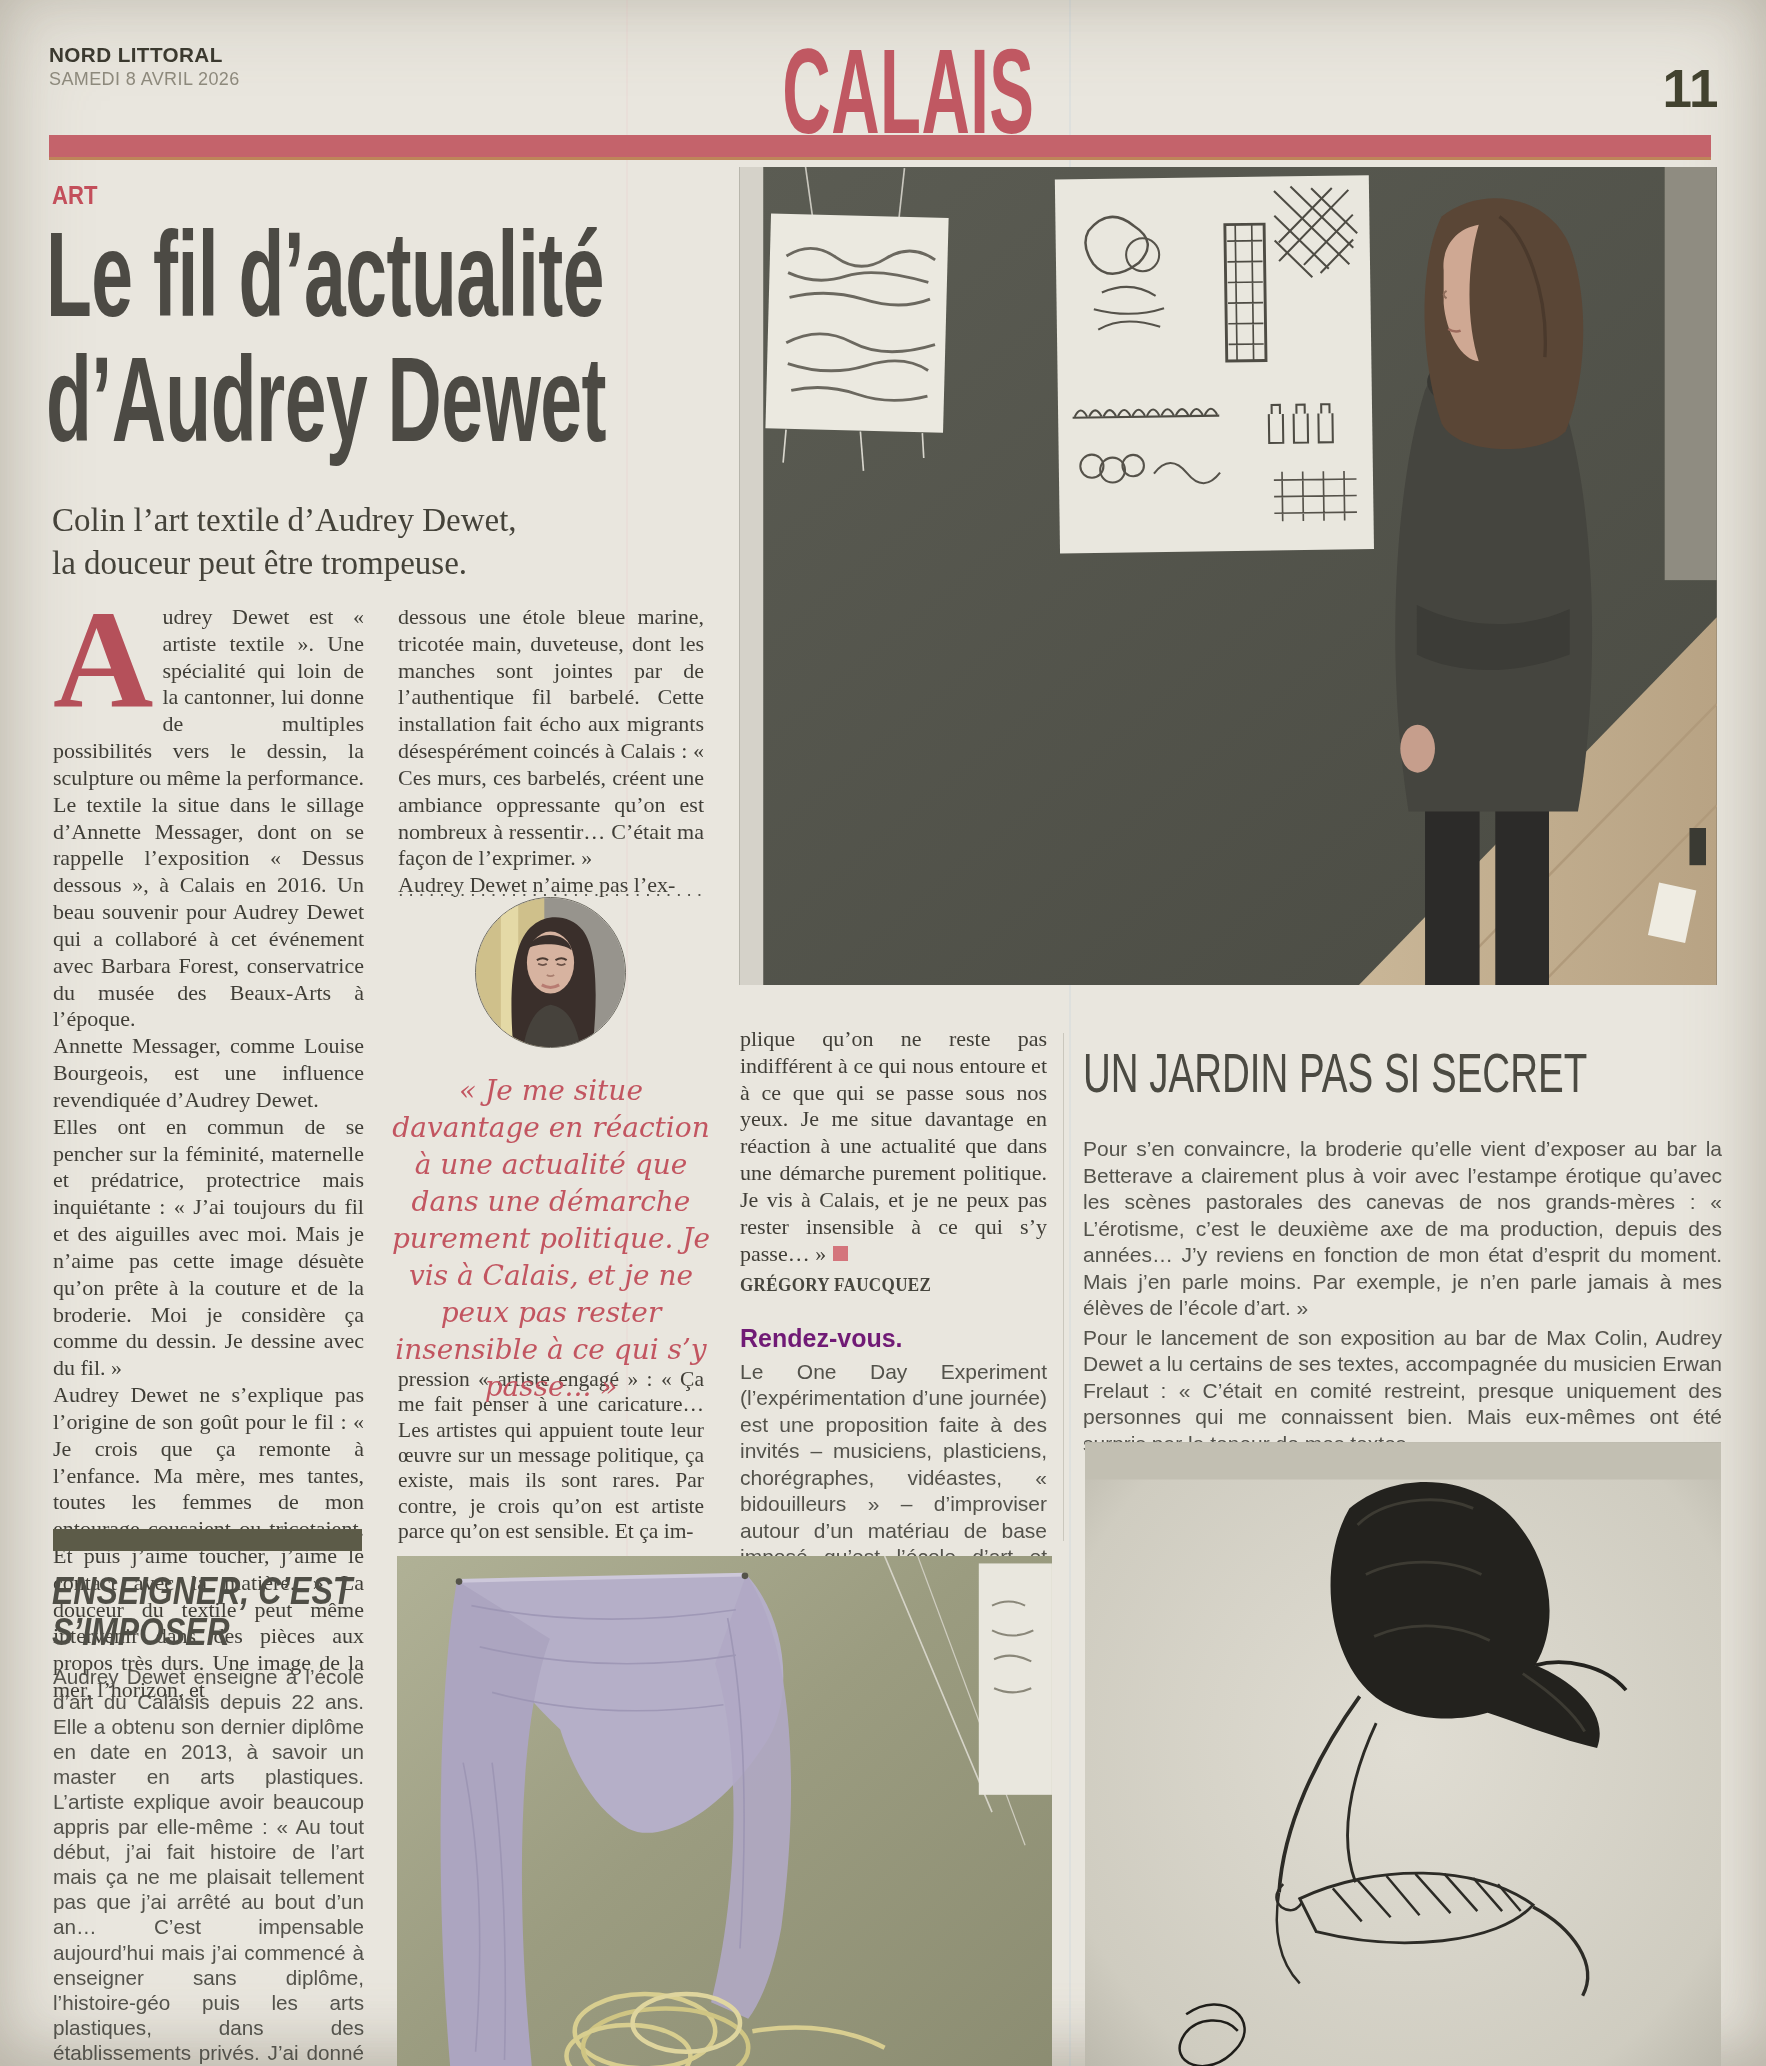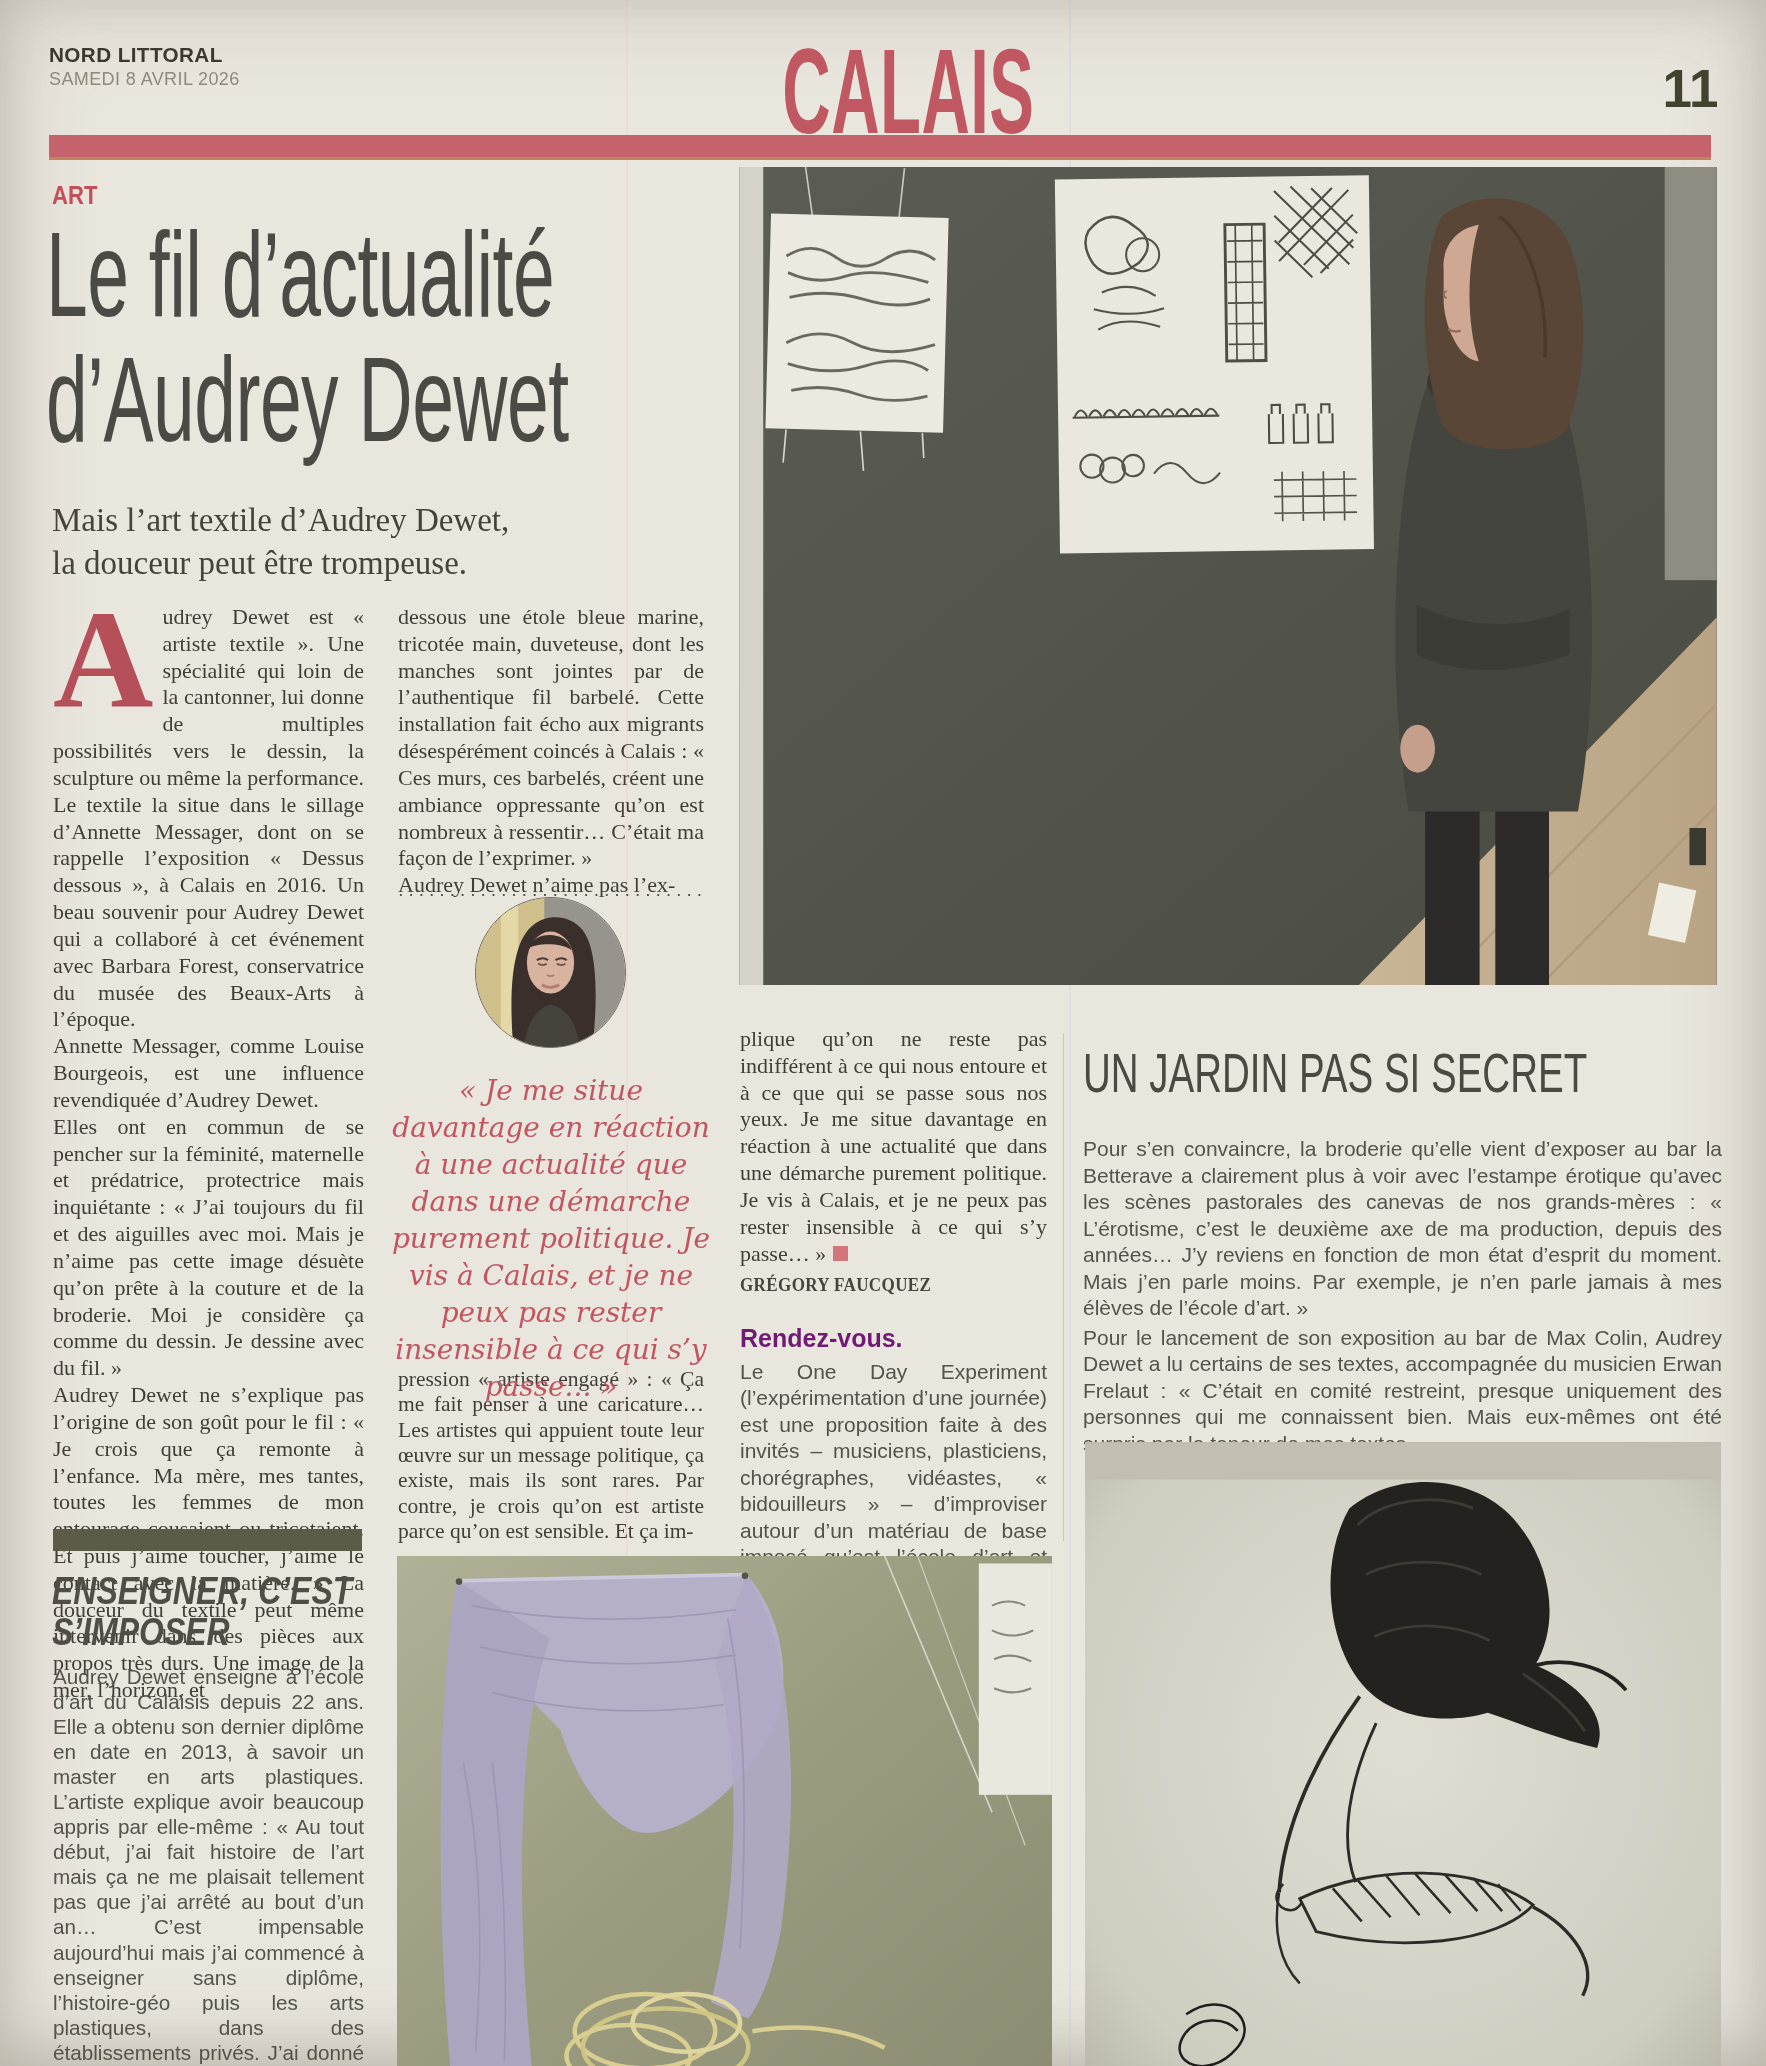--- a/index.html
+++ b/index.html
@@ -10,21 +10,21 @@
   
   .paper-name{left:49px;top:43px;font-weight:700;font-size:20.7px;color:#3b392f;letter-spacing:0.4px;}
   .paper-date{left:49px;top:69px;font-size:18px;color:#8d897c;letter-spacing:0.4px;}
   .section-title{left:702px;top:20.7px;width:413px;text-align:center;color:#c05862;font-weight:700;}
   .section-title span{display:inline-block;font-size:108px;transform:scale(.62,1.12);transform-origin:center top;letter-spacing:0.8px;}
   .page-number{left:1645px;top:58px;width:91px;text-align:center;font-weight:700;font-size:53px;color:#42422f;}
   .red-rule{left:49px;top:135px;width:1662px;height:21.5px;background:#c4636b;border-bottom:3.7px solid rgba(185,175,70,.45);}
   
   .kicker{left:52px;top:180px;color:#c34f5b;font-weight:700;}
   .kicker span{display:inline-block;font-size:26px;transform:scaleX(.85);transform-origin:left;}
-  .headline{left:46px;top:212px;color:#4c4a44;font-weight:400;line-height:125px;white-space:nowrap;}
+  .headline{left:46px;top:212px;color:#4c4a44;font-weight:700;line-height:125px;white-space:nowrap;}
   .headline div{transform:scaleX(.62);transform-origin:left;font-size:121px;letter-spacing:-0.8px;}
   .standfirst{left:52px;top:499px;width:620px;font-family:"Liberation Serif","DejaVu Serif",serif;
               font-size:33px;line-height:1.3;color:#45433a;}
   
   .serif-body{font-family:"Liberation Serif","DejaVu Serif",serif;font-size:22px;line-height:1.22;
               color:#403e37;text-align:justify;}
   .serif-body p{margin:0;}
   .sans-body{font-family:"Liberation Sans",sans-serif;font-size:21px;line-height:1.26;color:#53524b;text-align:justify;}
   .sans-body p{margin:0 0 3.3px 0;}
   .col1{left:53px;top:604px;width:311px;}
@@ -80,21 +80,21 @@
   <div class="abs section-title"><span>CALAIS</span></div>
   <div class="abs page-number">11</div>
   <div class="abs red-rule"></div>
 
   <div class="abs kicker"><span>ART</span></div>
   <div class="abs headline">
     <div>Le fil d’actualité</div>
     <div>d’Audrey Dewet</div>
   </div>
   <div class="abs standfirst">
-    <div>Mais l’art textile d’Audrey Dewet,</div>
+    <div>Colin l’art textile d’Audrey Dewet,</div>
     <div>la douceur peut être trompeuse.</div>
   </div>
 
   <div class="abs photo photo-main">
     <svg width="978" height="818" viewBox="0 0 2366 1980">
       <defs>
         <linearGradient id="wall" x1="0" y1="0" x2="1" y2="1">
           <stop offset="0" stop-color="#5b5c53"></stop>
             <stop offset="1" stop-color="#4a4b43"></stop>
         </linearGradient>

